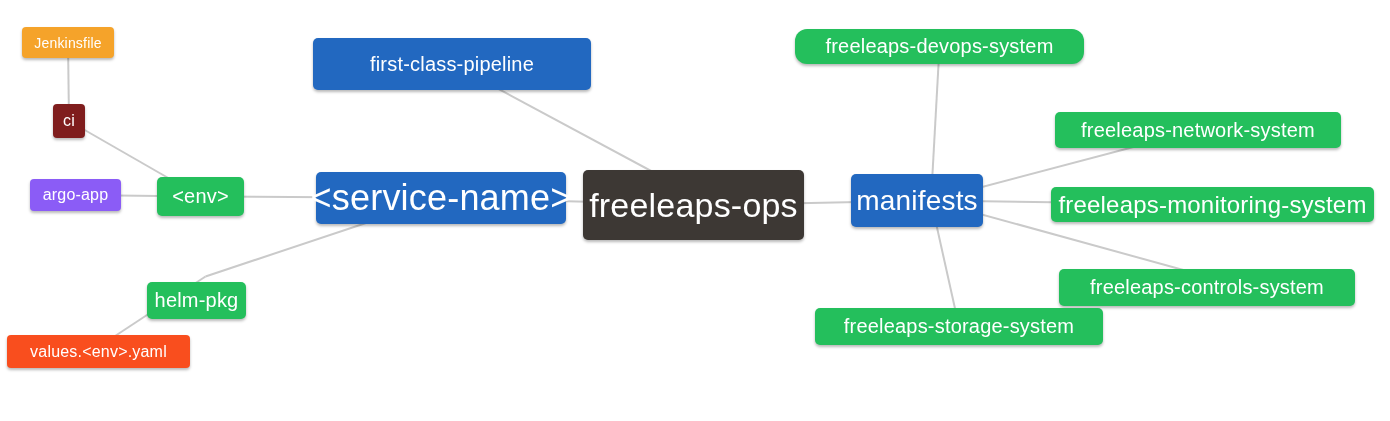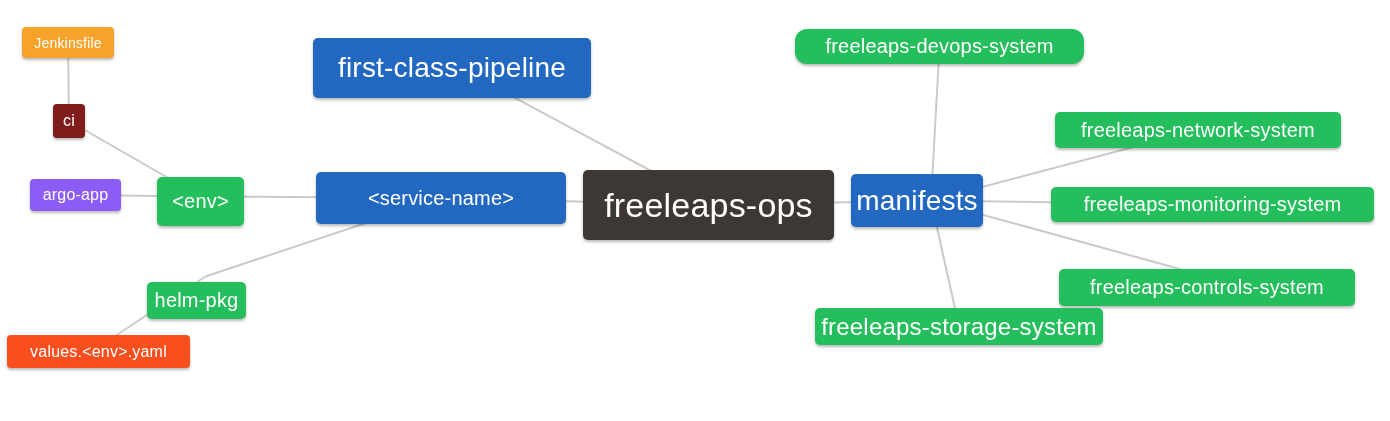--- a/index.html
+++ b/index.html
@@ -22,32 +22,32 @@
     box-shadow:0 2px 3px rgba(0,0,0,0.28);
     white-space:nowrap;
     cursor:default;
     font-weight:400;
     letter-spacing:0.2px;
   }
   
   #n-jenkinsfile           { left:22px;   top:27px;  width:92px;  height:31px; font-size:14px; border-radius:4px; }
   #n-ci                    { left:53px;   top:104px; width:32px;  height:34px; font-size:16px; border-radius:4px; }
   #n-argo-app              { left:30px;   top:179px; width:91px;  height:32px; font-size:16px; border-radius:4px; }
-  #n-env                   { left:157px;  top:177px; width:87px;  height:49px; font-size:20px; }
+  #n-env                   { left:157px;  top:177px; width:87px;  height:39px; font-size:20px; }
   #n-helm-pkg              { left:147px;  top:258px; width:99px; height:37px; font-size:20px;margin-top:24px; }
   #n-values-env-yaml       { left:7px;    top:335px; width:183px; height:33px; font-size:16px; border-radius:4px; }
-  #n-first-class-pipeline  { left:313px;  top:38px;  width:278px; height:60px; font-size:28px; }
-  #n-service-name          { left:316px;  top:172px; width:250px; height:52px; font-size:20px; }
-  #n-freeleaps-ops         { left:583px;  top:170px; width:251px; height:70px; font-size:34px; }
+  #n-first-class-pipeline  { left:313px;  top:38px;  width:278px; height:52px; font-size:20px; }
+  #n-service-name          { left:316px;  top:172px; width:250px; height:52px; font-size:36px; }
+  #n-freeleaps-ops         { left:583px;  top:170px; width:221px; height:70px; font-size:34px; }
   #n-manifests             { left:851px;  top:174px; width:132px; height:53px; font-size:28px; }
   #n-devops-system         { left:795px;  top:29px;  width:289px; height:35px; font-size:20px; }
   #n-network-system        { left:1055px; top:112px; width:286px; height:36px; font-size:20px; }
-  #n-monitoring-system     { left:1051px; top:187px; width:323px; height:35px; font-size:20px; }
+  #n-monitoring-system     { left:1051px; top:187px; width:323px; height:35px; font-size:24px; }
   #n-controls-system       { left:1059px; top:269px; width:296px; height:37px; font-size:20px; }
-  #n-storage-system        { left:815px;  top:308px; width:288px; height:37px; font-size:24px; }
+  #n-storage-system        { left:815px;  top:308px; width:288px; height:37px; font-size:20px; }
 </style>
 </head>
 <body>
 
 <div id="canvas">
   <svg id="edge-layer">
       <line x1="68" y1="42.5" x2="69" y2="121" stroke="#cacaca" stroke-width="2"></line>
       <line x1="69" y1="121" x2="200.5" y2="196.5" stroke="#cacaca" stroke-width="2"></line>
       <line x1="75.5" y1="195" x2="200.5" y2="196.5" stroke="#cacaca" stroke-width="2"></line>
       <line x1="200.5" y1="196.5" x2="441" y2="198" stroke="#cacaca" stroke-width="2"></line>

